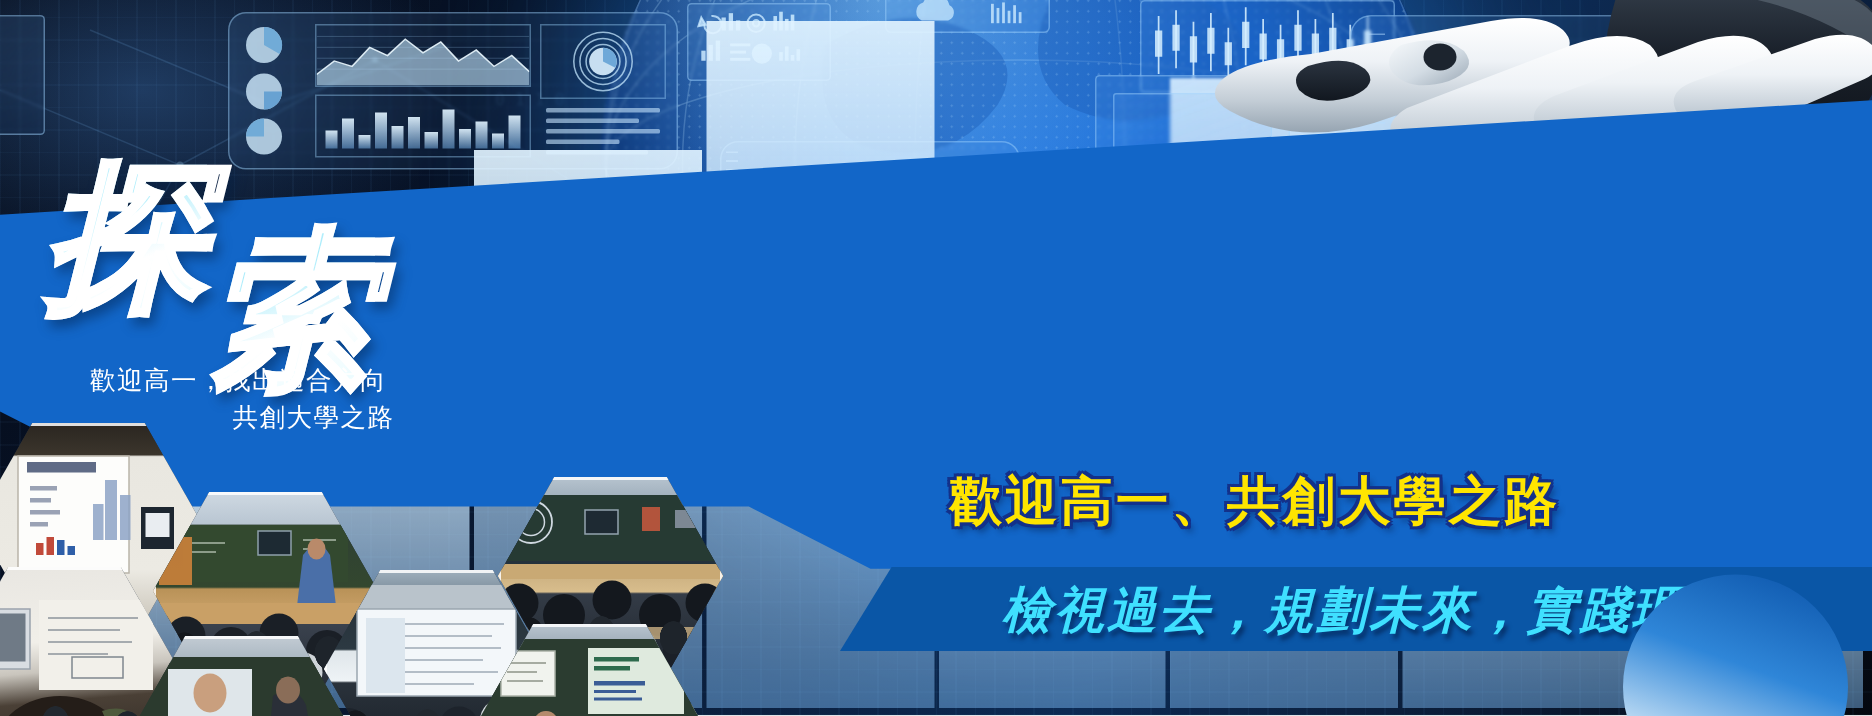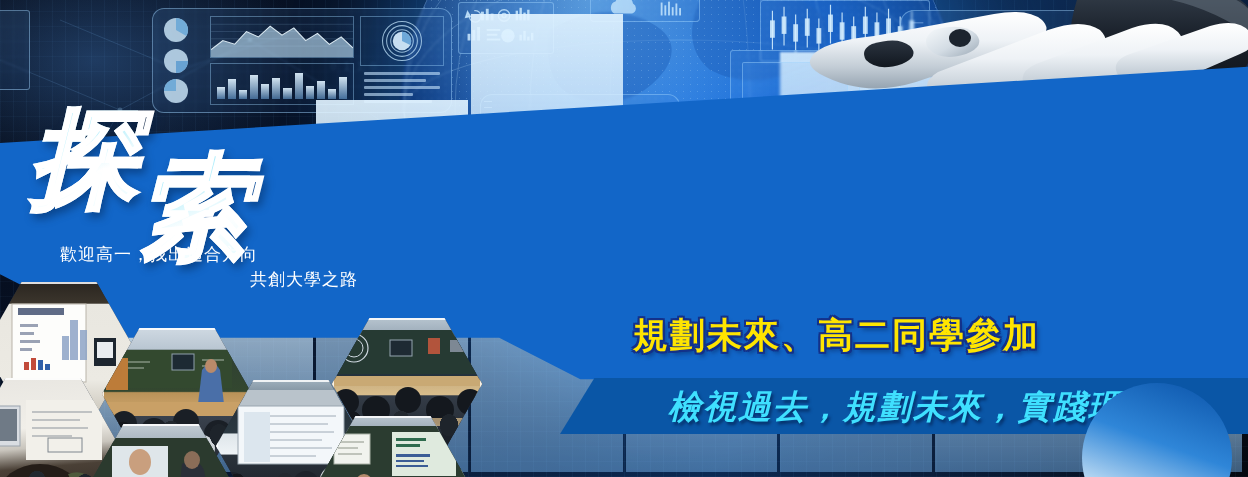--- a/index.html
+++ b/index.html
@@ -121,21 +121,21 @@
   #logo-tan { left:0px;  top:0px;  font-size:108px; }
   #logo-suo { left:108px; top:46px; font-size:112px; }
 
   
   .tagline {
     position:absolute; left:60px; top:242px; width:300px;
     font-family:"DejaVu Serif", serif;
     color:#ffffff; font-size:17px; line-height:1.45;
     letter-spacing:1px;
   }
-  .tagline .l2 { display:block; text-align:right; padding-right:2px; }
+  .tagline .l2 { display:block; text-align:center; padding-right:2px; }
 
   
   .title-pill {
     position:absolute; left:298px; top:166px; width:876px; height:62px;
     border:3px solid #ffffff; border-radius:34px;
     display:flex; align-items:center; justify-content:center;
   }
   .title-pill .tt {
     font-family:"DejaVu Sans", sans-serif;
     font-weight:700; font-size:50px; line-height:1;
@@ -594,21 +594,21 @@
     <span class="logo-ch" id="logo-suo">索</span>
   </div>
 
   <div class="tagline">
     <span>歡迎高一，找出適合方向</span>
     <span class="l2">共創大學之路</span>
   </div>
 
 
 
-  <div class="welcome">規劃未來、高二同學參加</div>
+  <div class="welcome">歡迎高一、共創大學之路</div>
 
   <div class="slogan-bar">
     <span class="slogan-text">檢視過去，規劃未來，實踐理想</span>
   </div>
 
   <div class="corner-circle"></div>
 
   <div class="hex-collage">
 
     <div class="hex" style="left:0px;  top:0px;">

